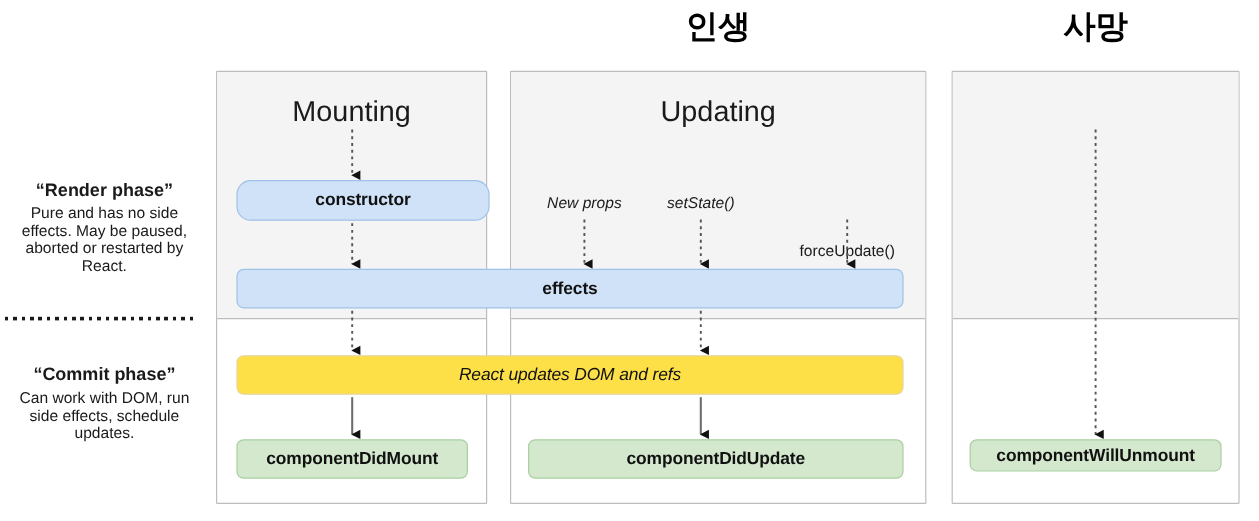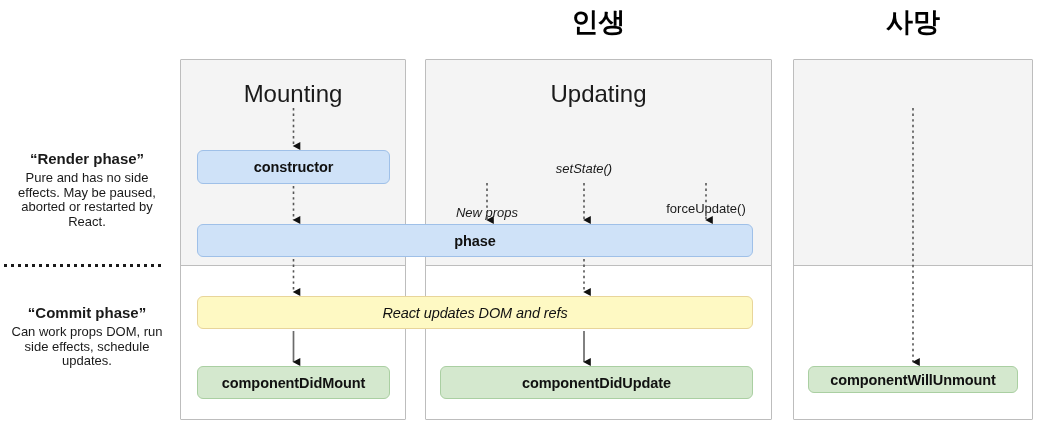--- a/index.html
+++ b/index.html
@@ -112,50 +112,50 @@
     font-size: 14.5px;
     font-weight: bold;
     color: #111111;
     letter-spacing: -0.1px;
   }
   .lc-blue {
     background: #cfe2f8;
     border: 1px solid #9fc0e8;
   }
   .lc-yellow {
-    background: #fef9c3;
+    background: #fde047;
     border: 1px solid #e8d59a;
     font-weight: normal;
     font-style: italic;
     font-size: 14.5px;
   }
   .lc-green {
     background: #d4e8ce;
     border: 1px solid #aacfa2;
   }
 
-  #box-constructor        { left: 197px; top: 150px;  width: 193px; height: 34px; }
+  #box-constructor        { left: 197px; top: 150px;  width: 211px; height: 34px; border-radius: 12px; }
   #box-render             { left: 197px; top: 224px;  width: 556px; height: 33px; }
   #box-react-updates      { left: 197px; top: 296px;  width: 556px; height: 33px; }
   #box-did-mount          { left: 197px; top: 366px;  width: 193px; height: 33px; }
   #box-did-update         { left: 440px; top: 366px;  width: 313px; height: 33px; }
   #box-will-unmount       { left: 808px; top: 366px;  width: 210px; height: 27px; }
 
   
   .trigger-label {
     position: absolute;
     top: 160px;
     font-size: 13px;
     color: #1a1a1a;
     text-align: center;
     line-height: 17px;
     white-space: nowrap;
     transform: translateX(-50%);
   }
-  .trigger-label.italic { font-style: italic; margin-top: 44px; }
+  .trigger-label.italic { font-style: italic; }
   #trg-newprops    { left: 487px; }
   #trg-setstate    { left: 584px; font-style: italic; }
   #trg-forceupdate { left: 706px; margin-top: 40px; }
 
   
   .arrow {
     position: absolute;
     overflow: visible;
   }
   .arrow svg { display: block; overflow: visible; }
@@ -184,21 +184,21 @@
 
   <div class="side-block" id="side-render">
     <div class="side-title">“Render phase”</div>
     <div class="side-body">Pure and has no side effects. May be paused, aborted or restarted by React.</div>
   </div>
 
   <div class="dotted-divider"></div>
 
   <div class="side-block" id="side-commit">
     <div class="side-title">“Commit phase”</div>
-    <div class="side-body">Can work props DOM, run side effects, schedule updates.</div>
+    <div class="side-body">Can work with DOM, run side effects, schedule updates.</div>
   </div>
 
   <div class="trigger-label italic" id="trg-newprops">New props</div>
   <div class="trigger-label" id="trg-setstate">setState()</div>
   <div class="trigger-label" id="trg-forceupdate">forceUpdate()</div>
 
   <div class="arrow" style="left:0; top:0; width:1049px; height:434px;">
     <svg width="1049" height="434" viewBox="0 0 1049 434">
       <defs>
         <marker id="ah-black" markerWidth="9" markerHeight="9" refX="4.5" refY="7.4" orient="auto" markerUnits="userSpaceOnUse">
@@ -220,19 +220,19 @@
 
       <line x1="584" y1="259" x2="584" y2="292" stroke="#555555" stroke-width="1.6" stroke-dasharray="2.4 3.2" marker-end="url(#ah-black)"></line>
 
       <line x1="584" y1="331" x2="584" y2="362" stroke="#6b6b6b" stroke-width="1.7" marker-end="url(#ah-black)"></line>
 
       <line x1="913" y1="108" x2="913" y2="362" stroke="#555555" stroke-width="1.6" stroke-dasharray="2.4 3.2" marker-end="url(#ah-black)"></line>
     </svg>
   </div>
 
   <div class="lc-box lc-blue" id="box-constructor">constructor</div>
-  <div class="lc-box lc-blue" id="box-render">phase</div>
+  <div class="lc-box lc-blue" id="box-render">effects</div>
   <div class="lc-box lc-yellow" id="box-react-updates">React updates DOM and refs</div>
   <div class="lc-box lc-green" id="box-did-mount">componentDidMount</div>
   <div class="lc-box lc-green" id="box-did-update">componentDidUpdate</div>
   <div class="lc-box lc-green" id="box-will-unmount">componentWillUnmount</div>
 
 </div>
 
 </body></html>

